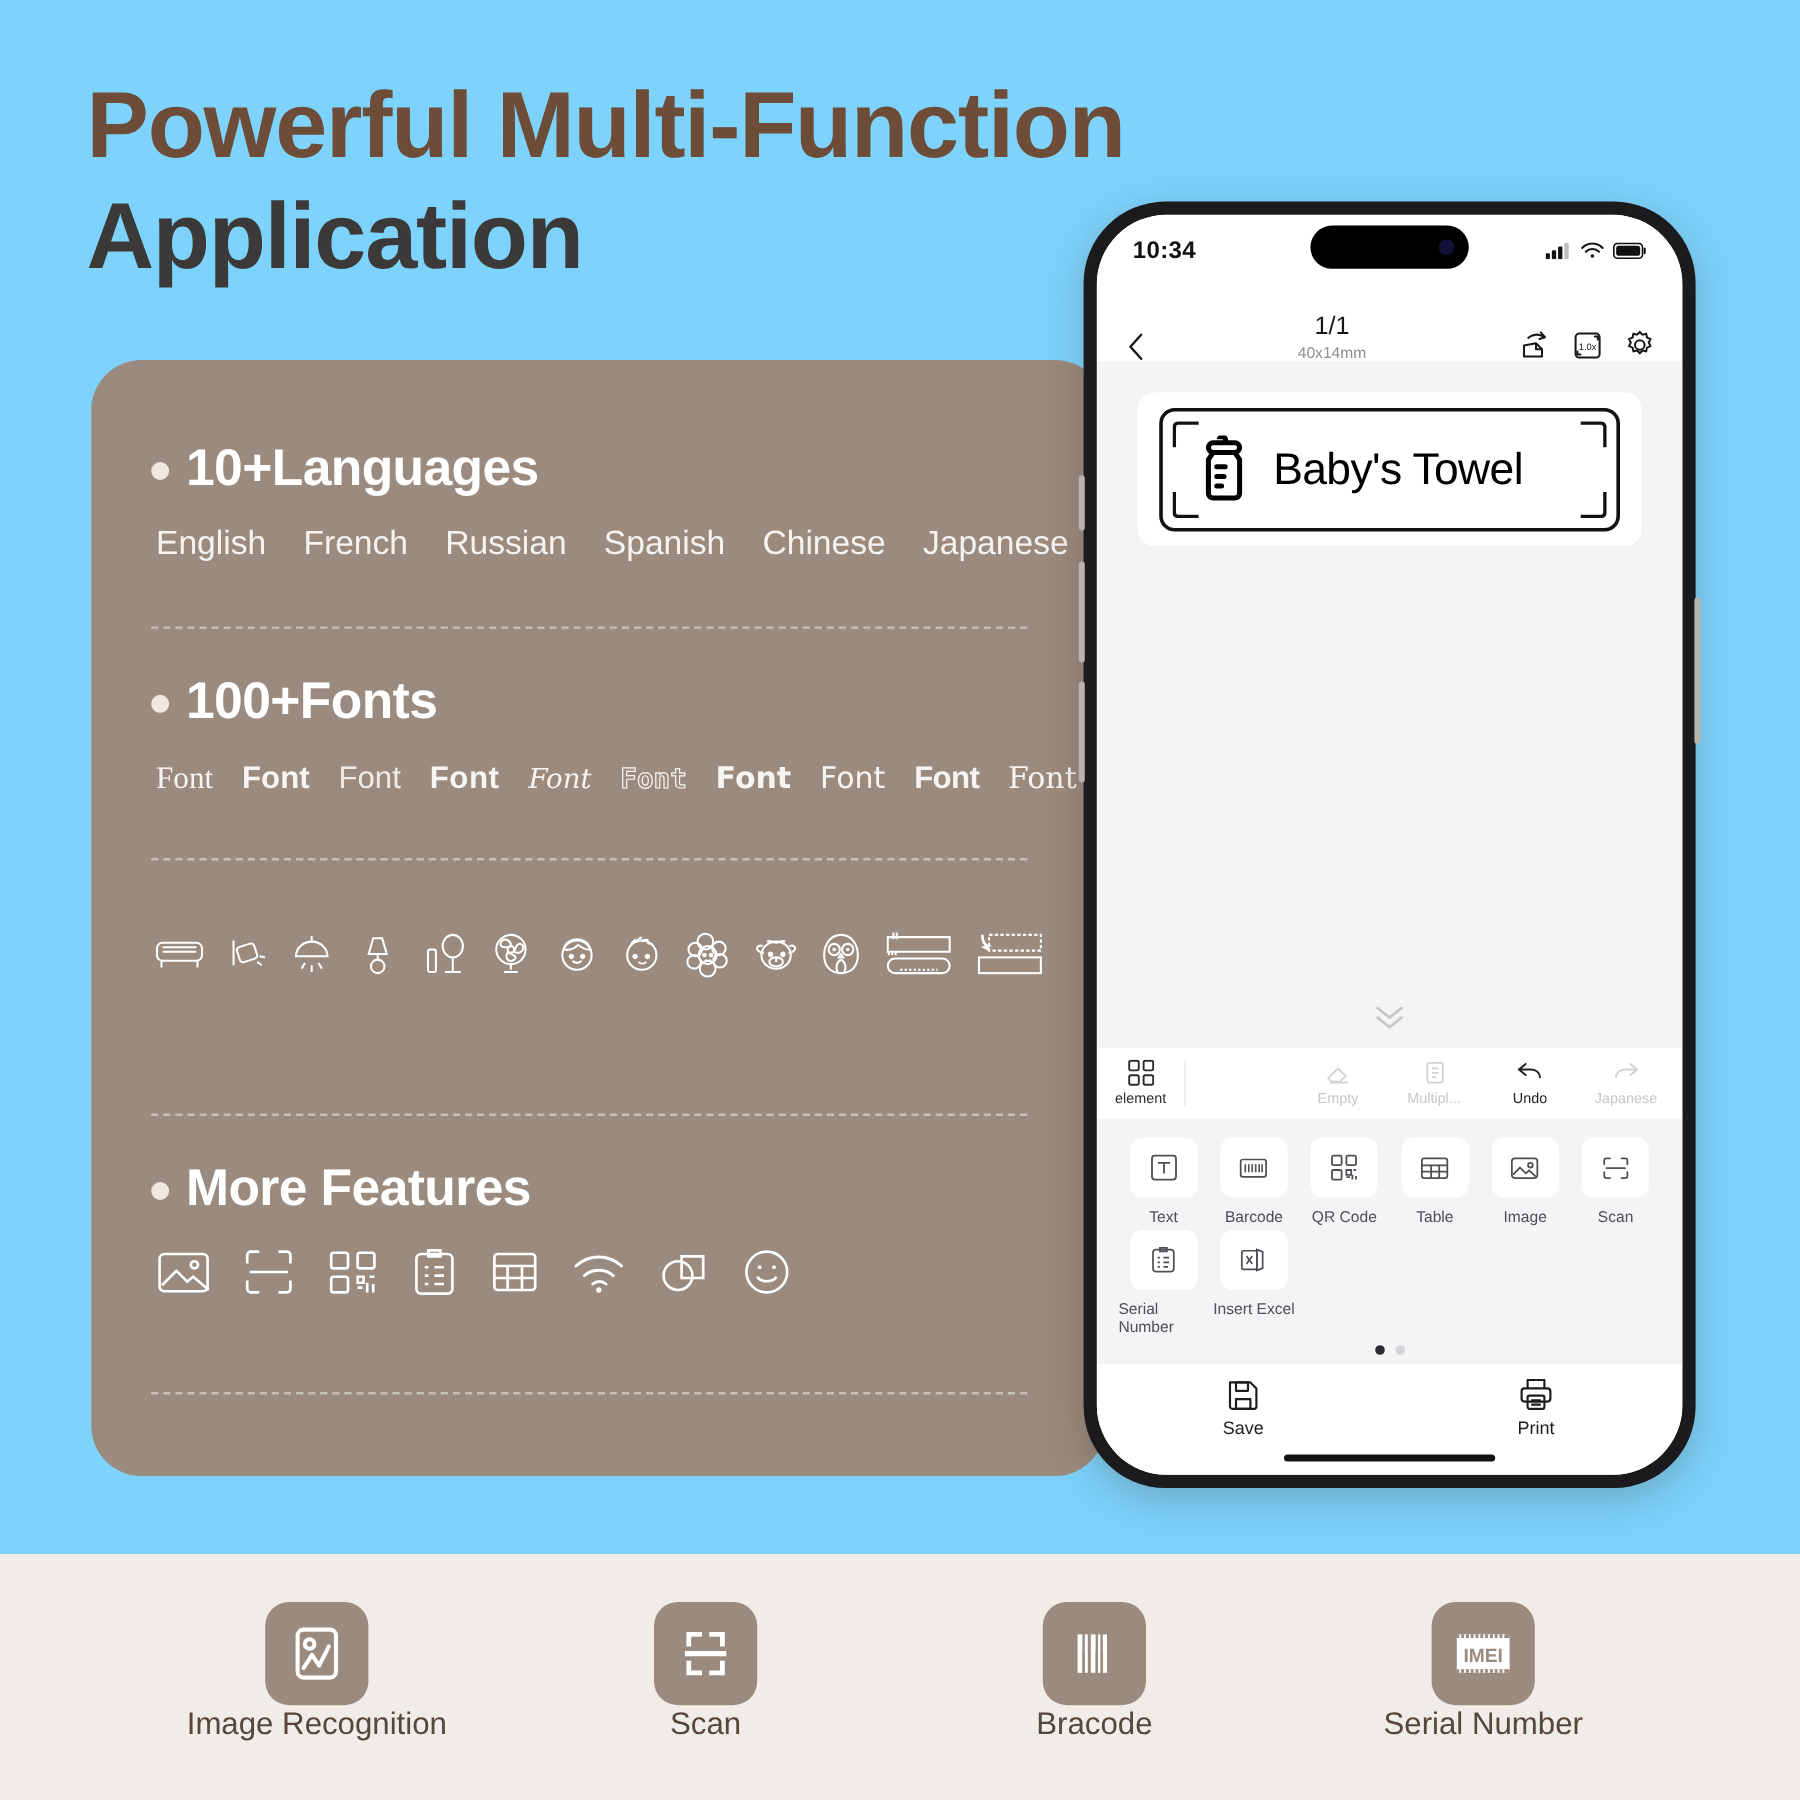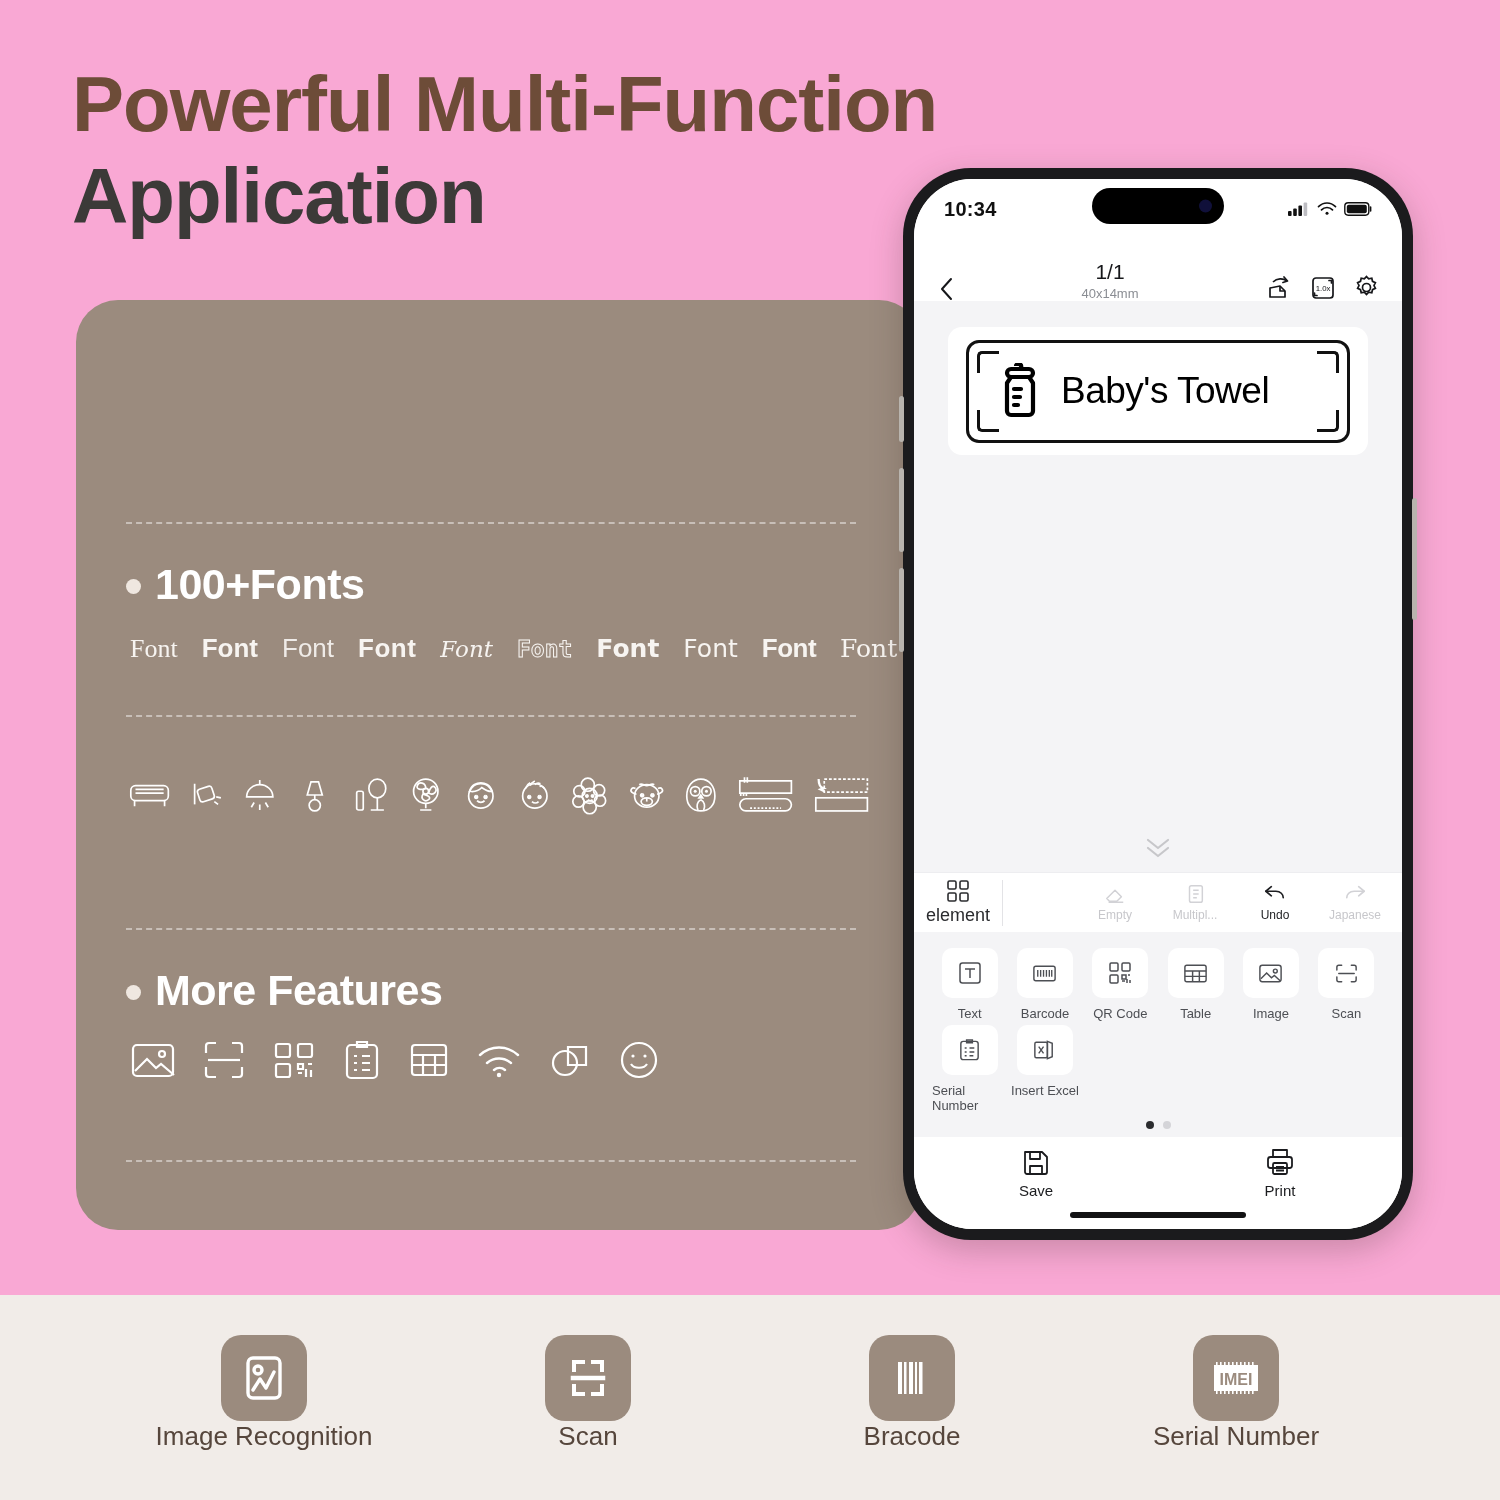--- a/index.html
+++ b/index.html
@@ -7,21 +7,21 @@
   body {
     font-family: "Liberation Sans", sans-serif;
     background: #e5dcd2;
     position: relative;
     overflow: hidden;
   }
 
   
   .hero {
     position: absolute; left: 0; top: 0; width: 1500px; height: 1295px;
-    background: #f9a8d4;
+    background: #7dd3fc;
   }
   .title-block {
     position: absolute; left: 72px; top: 58px; width: 1000px;
   }
   .title-line1 {
     font-size: 78px; font-weight: 700; color: #6d4c38;
     letter-spacing: -1px; line-height: 1.18;
     font-stretch: condensed;
   }
   .title-line2 {
@@ -154,21 +154,21 @@
 
   .toolbar {
     flex: none; height: 60px; background: #fff;
     display: flex; align-items: center; padding: 0 16px 0 12px;
     border-top: 1px solid #ededf0;
   }
   .tool-tab {
     display: flex; flex-direction: column; align-items: center; gap: 3px;
     padding-right: 12px; border-right: 1px solid #e3e3e6; min-width: 62px;
   }
-  .tool-tab span { font-size: 18px; color: #2b2c2f; }
+  .tool-tab span { font-size: 12px; color: #2b2c2f; }
   .tool-actions { flex: 1; display: flex; justify-content: flex-end; gap: 22px; padding-right: 2px; }
   .tool-btn { display: flex; flex-direction: column; align-items: center; gap: 3px; width: 58px; }
   .tool-btn span { font-size: 12px; color: #c7c7cb; white-space: nowrap; overflow: hidden; }
   .tool-btn.active span { color: #1e1f22; }
 
   .elements-panel {
     flex: none; background: #f4f4f6; padding: 16px 18px 6px 18px;
   }
   .el-grid { display: grid; grid-template-columns: repeat(6, 1fr); row-gap: 4px; }
   .el-item { display: flex; flex-direction: column; align-items: center; gap: 8px; }
@@ -211,20 +211,34 @@
 
 <div class="hero">
 
   <div class="title-block">
     <div class="title-line1">Powerful Multi-Function</div>
     <div class="title-line2">Application</div>
   </div>
 
   <div class="feature-card">
 
+    <div class="section" style="top:66px;">
+      <div class="sec-head">
+        <span class="bullet"></span>
+        <span>10+Languages</span>
+      </div>
+      <div class="lang-row">
+        <span>English</span>
+        <span>French</span>
+        <span>Russian</span>
+        <span>Spanish</span>
+        <span>Chinese</span>
+        <span>Japanese</span>
+      </div>
+    </div>
     <div class="divider" style="top:222px;"></div>
 
     <div class="section" style="top:260px;">
       <div class="sec-head">
         <span class="bullet"></span>
         <span>100+Fonts</span>
       </div>
       <div class="font-row">
         <span class="f1">Font</span>
         <span class="f2">Font</span>

